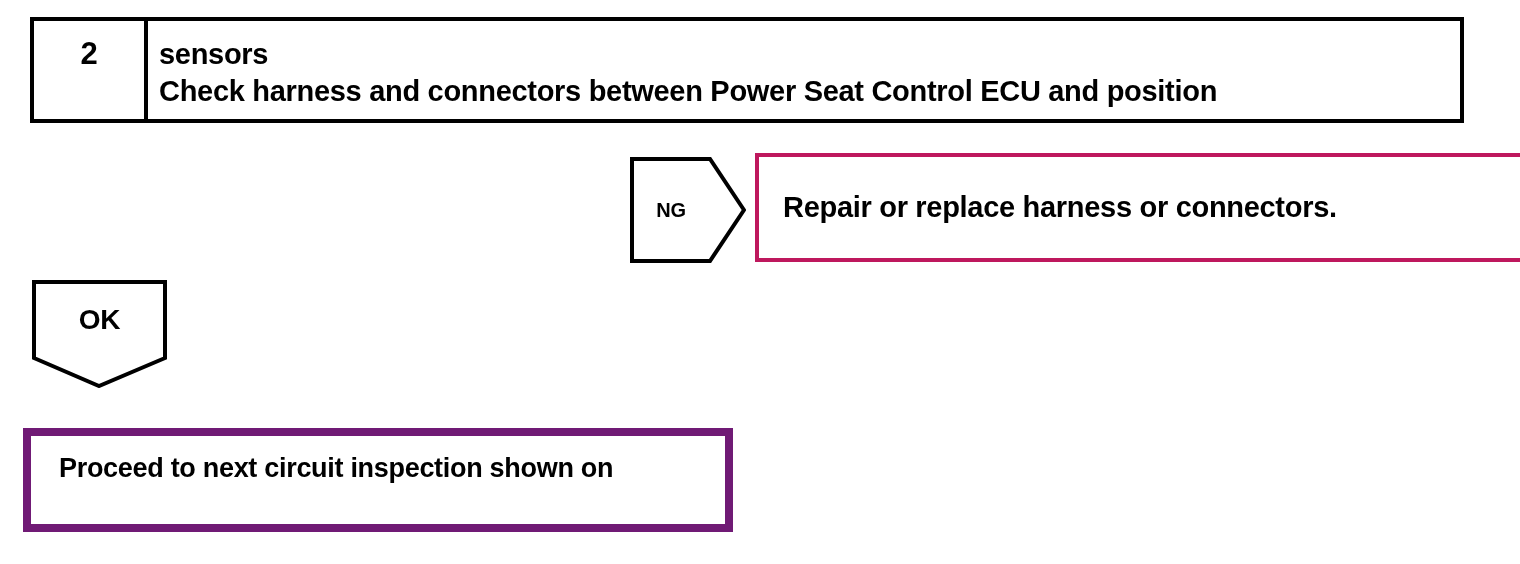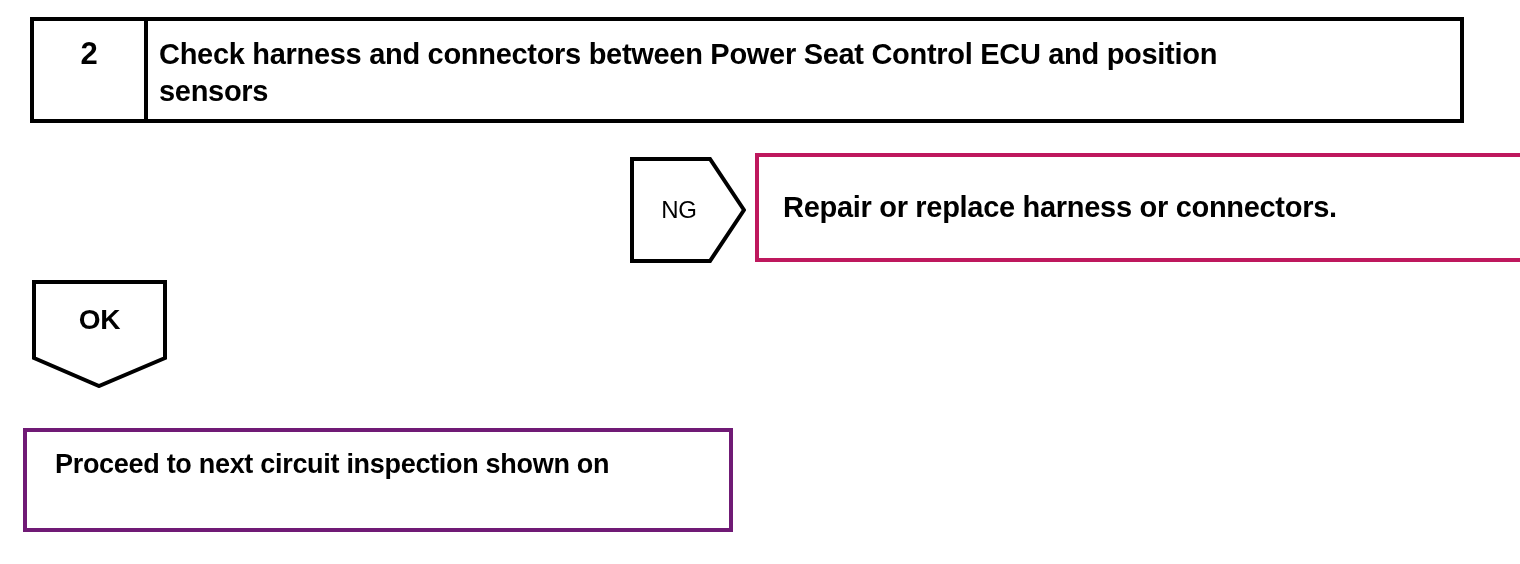--- a/index.html
+++ b/index.html
@@ -58,27 +58,27 @@
   }
   .ng-connector svg,
   .ok-connector svg {
     position: absolute;
     left: 0; top: 0;
     width: 100%; height: 100%;
     display: block;
   }
   .ng-connector .connector-label {
     position: absolute;
-    left: 8px; top: 0;
+    left: 0; top: 0;
     width: 82px; height: 100%;
     display: flex;
     align-items: center;
     justify-content: center;
-    font-size: 24px;
-    font-weight: normal;
+    font-size: 20px;
+    font-weight: bold;
     letter-spacing: -0.3px;
   }
 
   
   .ng-box {
     position: absolute;
     left: 755px;
     top: 153px;
     width: 842px;
     height: 109px;
@@ -113,39 +113,39 @@
     letter-spacing: -0.3px;
   }
 
   
   .ok-box {
     position: absolute;
     left: 23px;
     top: 428px;
     width: 710px;
     height: 104px;
-    border: 4px solid #701a75;
+    border: 8px solid #701a75;
     background: #ffffff;
     padding: 16px 10px 0 28px;
     font-size: 27px;
     font-weight: bold;
     line-height: 33px;
     letter-spacing: -0.3px;
   }
 </style>
 </head>
 <body>
 
 <div class="page">
 
   <div class="step-box">
     <div class="step-number">2</div>
     <div class="step-text">
+      <div class="line">sensors</div>
       <div class="line">Check harness and connectors between Power Seat Control ECU and position</div>
-      <div class="line">sensors</div>
     </div>
   </div>
 
   <div class="ng-connector">
     <svg viewBox="0 0 116 106">
       <polygon points="2,2 80,2 114,53 80,104 2,104" fill="#ffffff" stroke="#000000" stroke-width="4" stroke-linejoin="miter"></polygon>
     </svg>
     <span class="connector-label">NG</span>
   </div>
 

